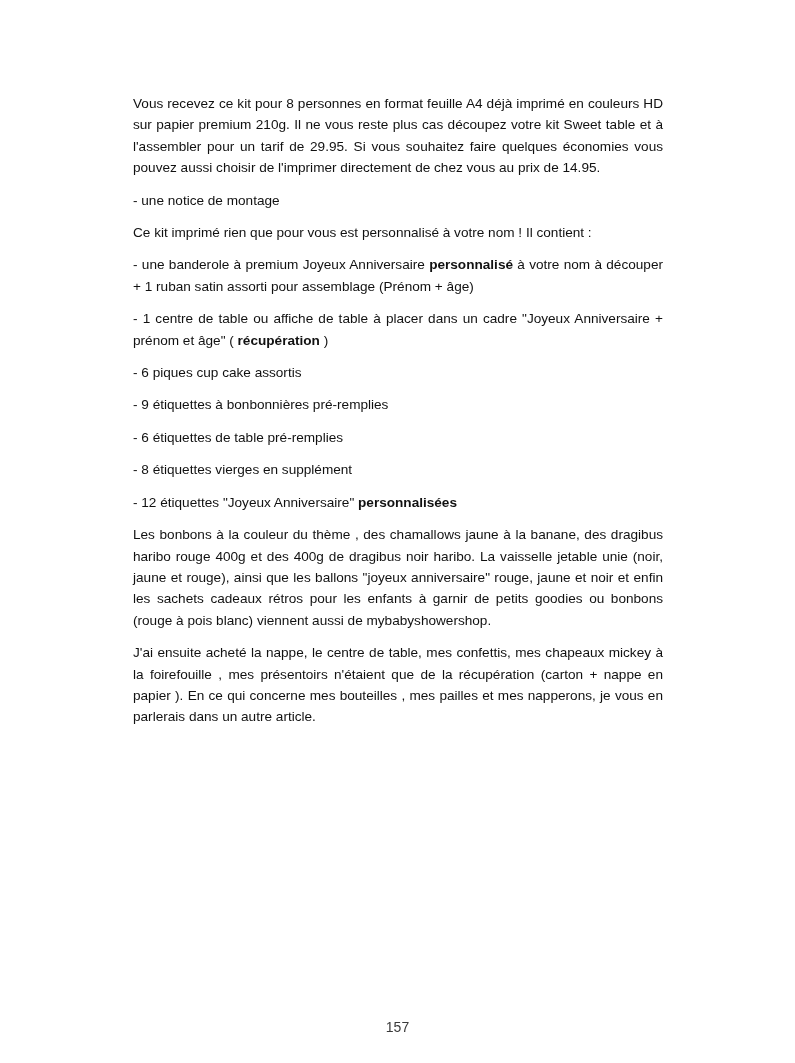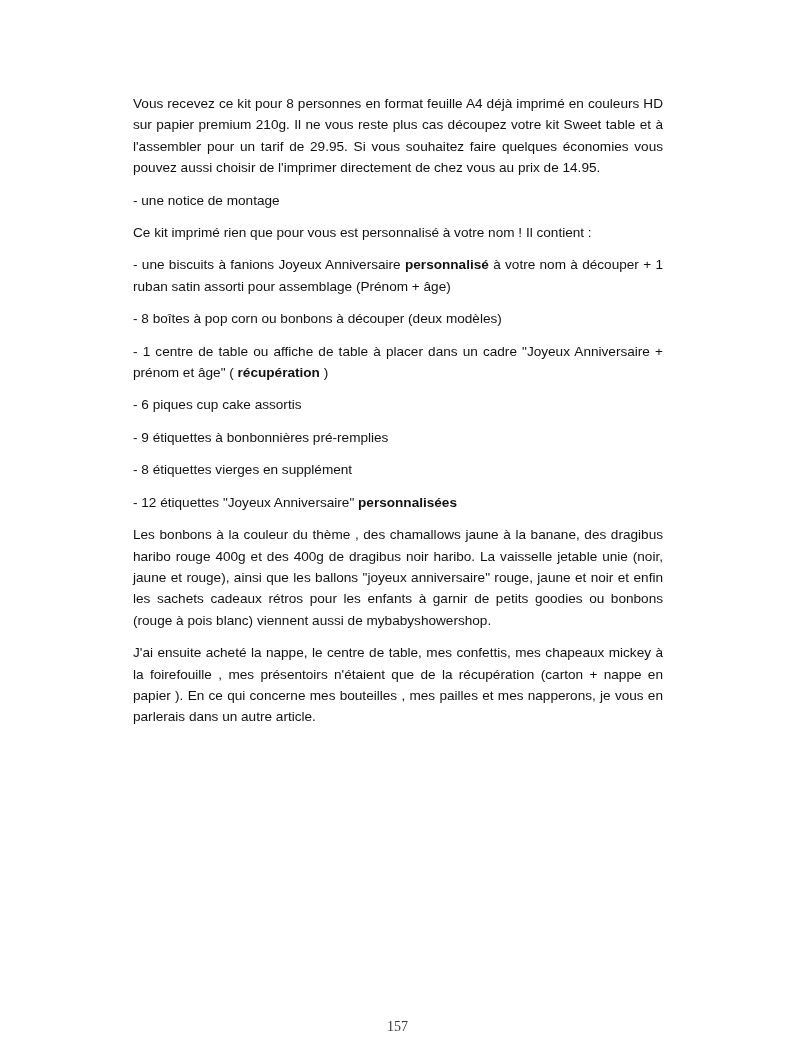--- a/index.html
+++ b/index.html
@@ -33,48 +33,48 @@
   }
   .b {
     font-weight: bold;
   }
   .footer {
     position: absolute;
     left: 0;
     bottom: 28px;
     width: 100%;
     text-align: center;
-    font-family: Liberation Serif, serif;
+    font-family: Liberation Sans, sans-serif;
     font-size: 14px;
     color: #3a3a3a;
   }
 </style>
 </head>
 <body>
 
 <div class="page">
   <div class="content">
 
     <p class="para">Vous recevez ce kit pour 8 personnes  en format feuille A4 déjà imprimé en couleurs HD sur papier premium 210g. Il ne vous reste plus cas découpez votre kit Sweet table et à l'assembler pour un tarif de 29.95. Si vous souhaitez faire quelques économies vous pouvez aussi choisir de  l'imprimer directement de chez vous au prix de 14.95.</p>
 
     <p class="para left">- une notice de montage</p>
 
     <p class="para left">Ce kit imprimé rien que pour vous est personnalisé à votre nom ! Il contient :</p>
 
-    <p class="para"><span>- une biscuits à fanions Joyeux Anniversaire </span><span class="b">personnalisé</span><span> à votre nom à découper + 1 ruban satin assorti pour assemblage (Prénom + âge)</span></p>
+    <p class="para"><span>- une banderole à premium Joyeux Anniversaire </span><span class="b">personnalisé</span><span> à votre nom à découper + 1 ruban satin assorti pour assemblage (Prénom + âge)</span></p>
 
-    <p class="para left">- 8 boîtes à pop corn ou bonbons à découper (deux modèles)</p>
 
 
     <p class="para"><span>- 1 centre de table ou affiche de table à placer dans un cadre "Joyeux Anniversaire + prénom et âge" ( </span><span class="b">récupération</span><span> )</span></p>
 
     <p class="para left">- 6 piques cup cake assortis</p>
 
     <p class="para left">- 9 étiquettes à bonbonnières pré-remplies</p>
 
+    <p class="para left">- 6 étiquettes de table pré-remplies</p>
 
     <p class="para left">- 8 étiquettes vierges en supplément</p>
 
 
     <p class="para left"><span>- 12 étiquettes "Joyeux Anniversaire" </span><span class="b">personnalisées</span></p>
 
     <p class="para">Les bonbons à la couleur du thème ,  des chamallows jaune à la banane, des dragibus haribo rouge 400g et des 400g de dragibus noir haribo. La vaisselle jetable unie (noir, jaune et rouge), ainsi que les ballons "joyeux anniversaire" rouge, jaune et noir et enfin les sachets cadeaux rétros pour les enfants à garnir de petits goodies ou bonbons (rouge à pois blanc) viennent aussi de mybabyshowershop.</p>
 
     <p class="para">J'ai ensuite acheté la nappe, le centre de table, mes confettis, mes chapeaux mickey à la foirefouille , mes présentoirs n'étaient que de la récupération (carton + nappe en papier ). En ce qui concerne mes bouteilles , mes pailles et mes napperons, je vous en parlerais dans un autre article.</p>
 

